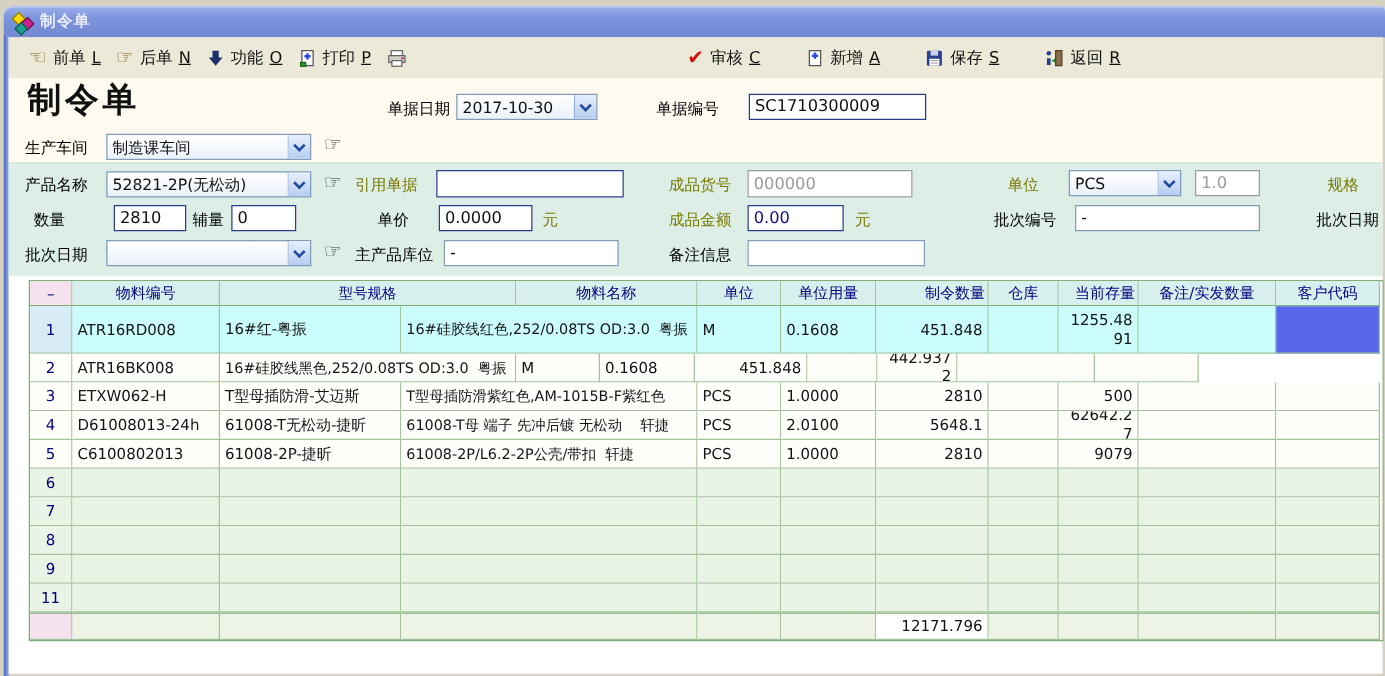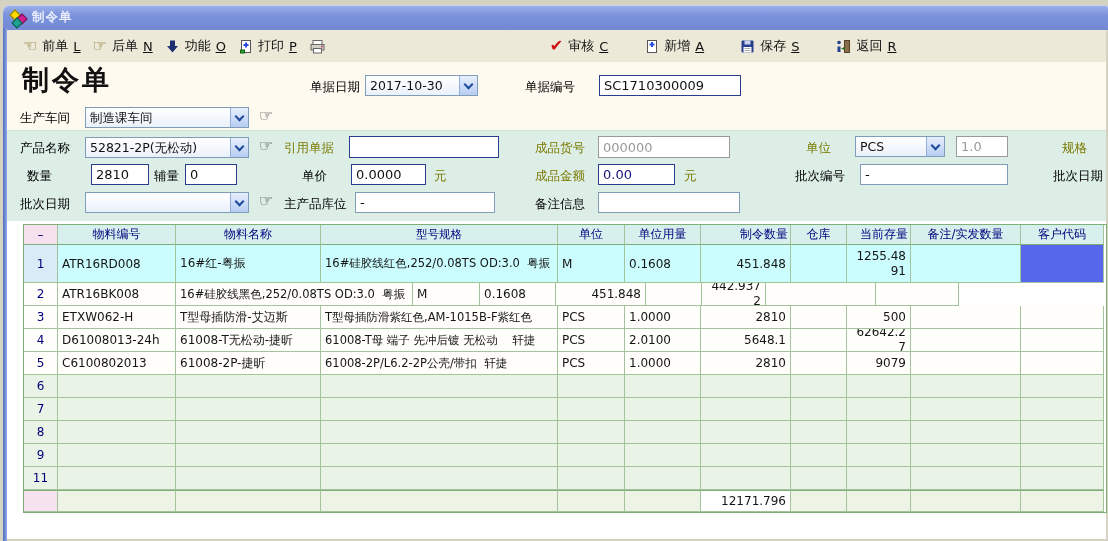--- a/index.html
+++ b/index.html
@@ -224,22 +224,22 @@
       <span class="lbl" style="left:277px;top:65px">主产品库位</span>
       <input class="tbox" style="left: 348px; top: 61px; width: 140px;" readonly="" value="-">
       <span class="lbl" style="left:528px;top:65px">备注信息</span>
       <input class="tbox" style="left: 591px; top: 61px; width: 142px;" readonly="" value="">
     </div>
 
     <div class="grid" id="grid">
         <div class="grow" style="height: 20px;">
           <div class="hcell k-num" style="width: 34px;">–</div>
           <div class="hcell k-code" style="width: 118px;">物料编号</div>
+          <div class="hcell k-spec" style="width: 237px;">型号规格</div>
           <div class="hcell k-name" style="width: 145px;">物料名称</div>
-          <div class="hcell k-spec" style="width: 237px;">型号规格</div>
           <div class="hcell k-unit" style="width: 67px;">单位</div>
           <div class="hcell k-usage" style="width: 76px;">单位用量</div>
           <div class="hcell k-qty" style="width: 90px;">制令数量</div>
           <div class="hcell k-wh" style="width: 56px;">仓库</div>
           <div class="hcell k-stock" style="width: 64px;">当前存量</div>
           <div class="hcell k-remark" style="width: 110px;">备注/实发数量</div>
           <div class="hcell k-cust" style="width: 83px;">客户代码</div>
         </div>
         <div class="grow r-sel" style="height: 38px;">
           <div class="cell k-num" style="width: 34px;">1</div>

